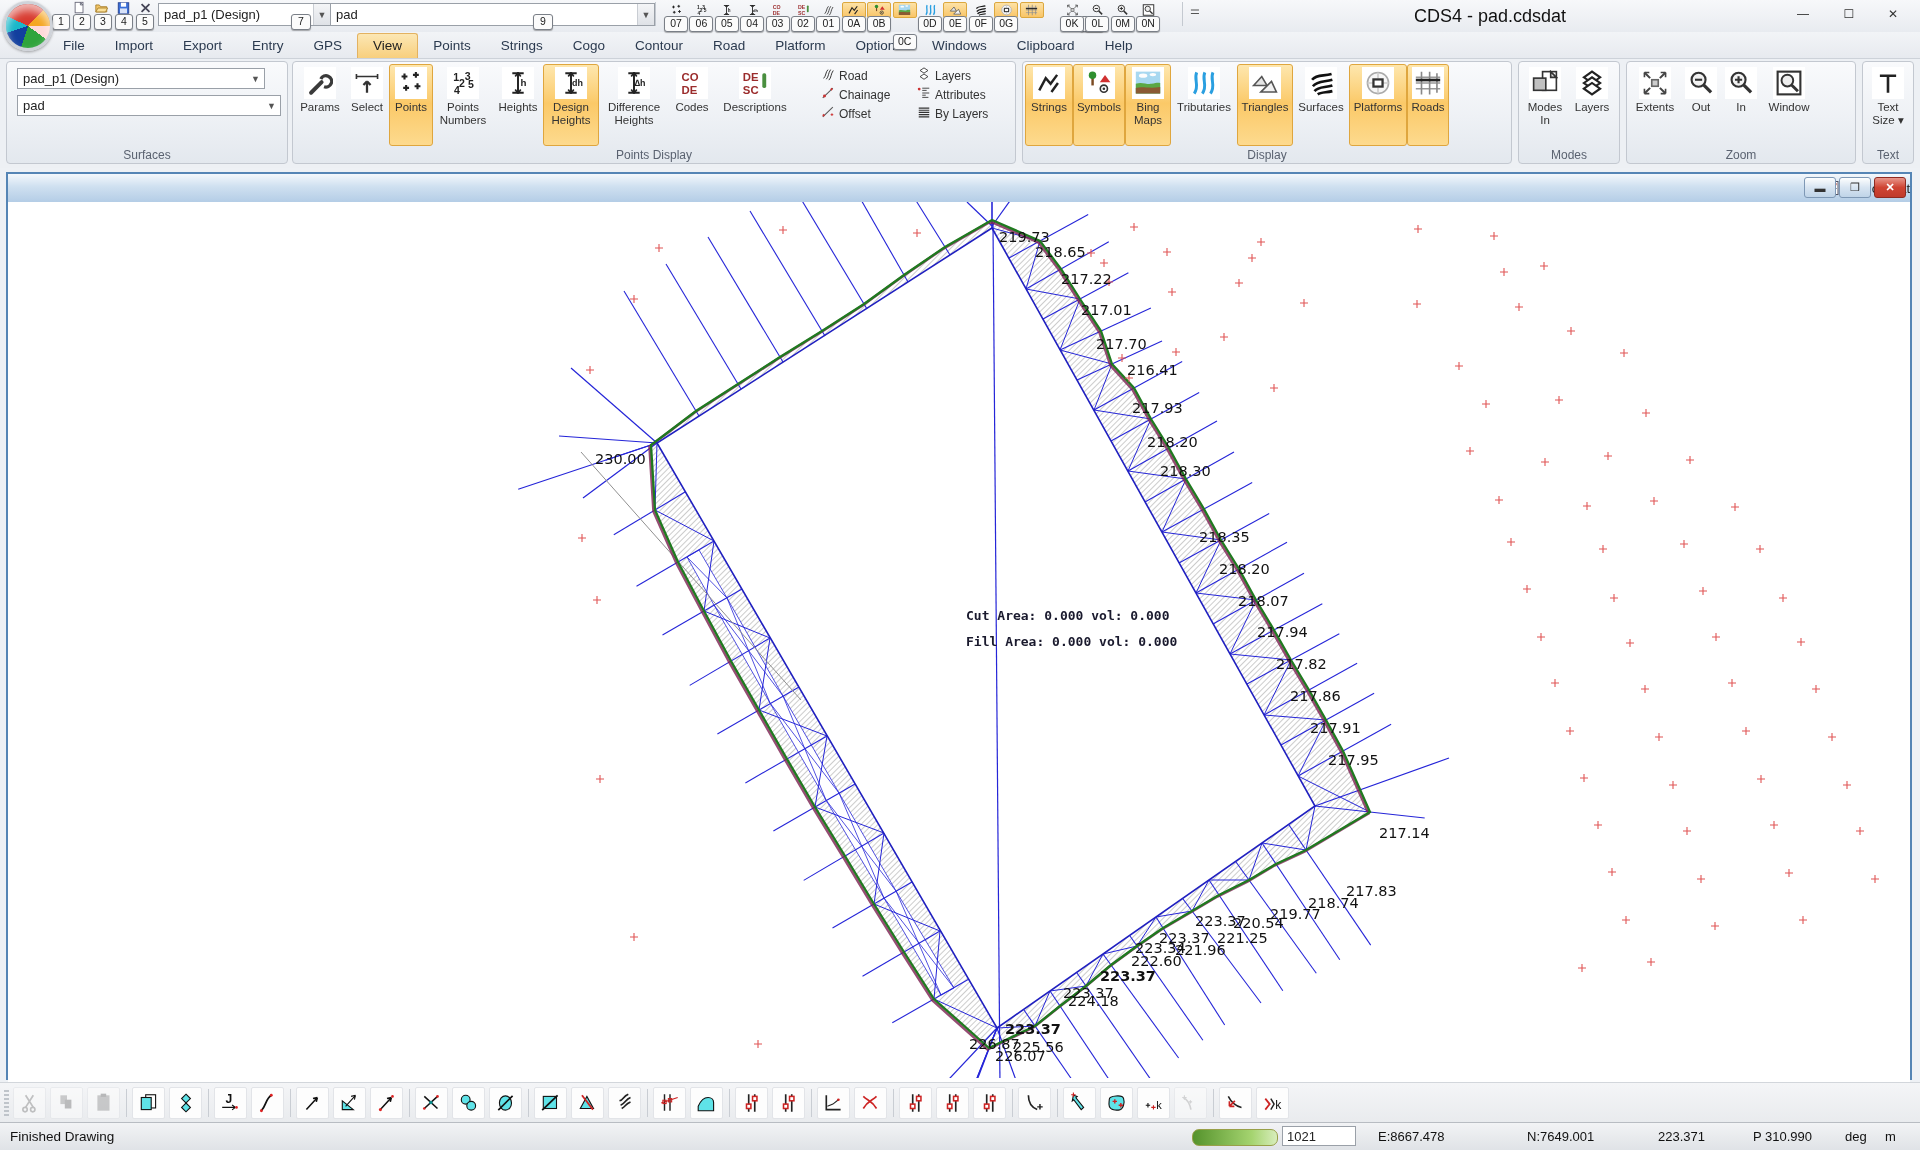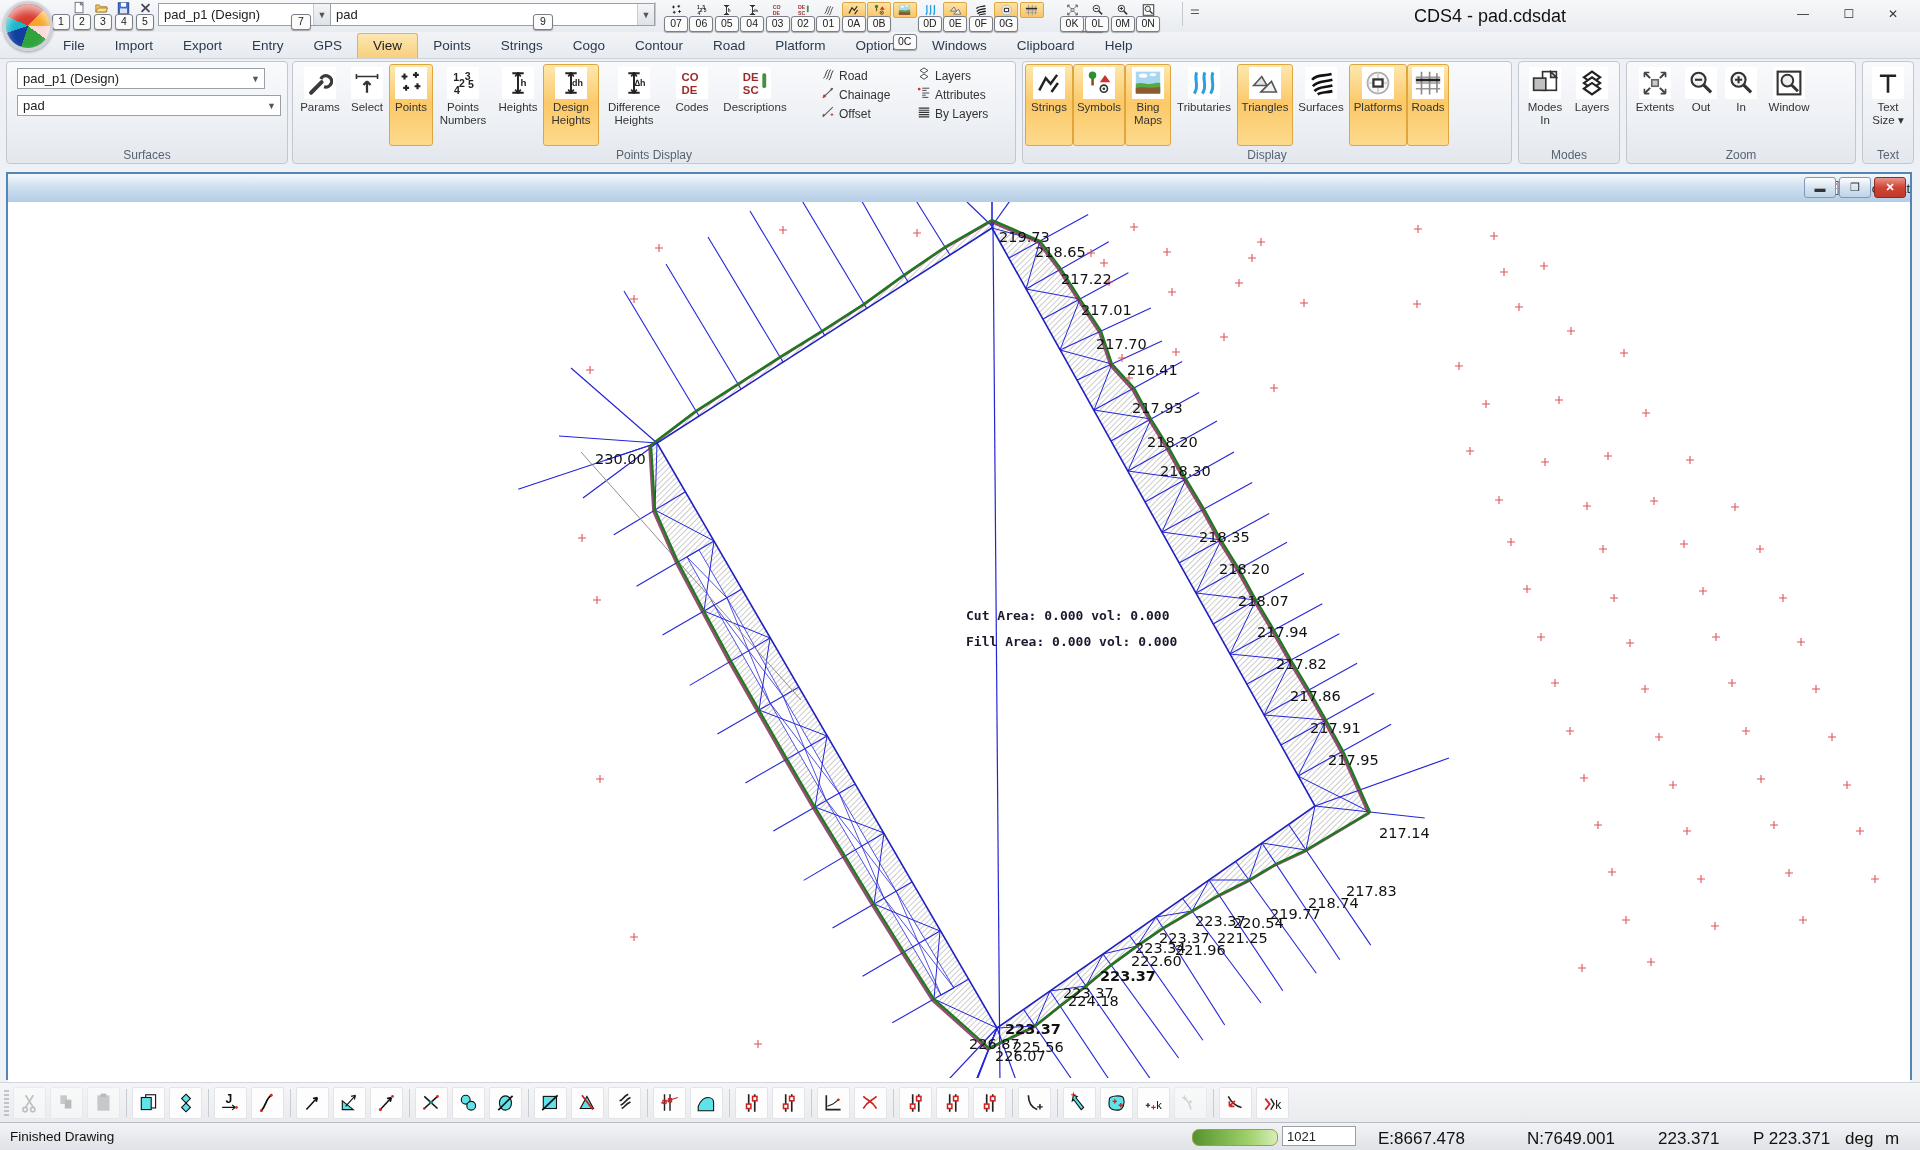--- a/index.html
+++ b/index.html
@@ -58,21 +58,21 @@
   .grip{width:5px;height:26px;margin-right:4px;background:repeating-linear-gradient(#bfc4ca 0 2px,transparent 2px 4px);}
   .tbtn{width:31px;height:30px;background:#fdfdfd;border:1px solid #e2e4e8;border-radius:2px;margin-right:4px;display:flex;align-items:center;justify-content:center;}
   .tbtn svg{width:22px;height:22px;}
   .tbtn.dis{opacity:.55;}
   .tsep{width:1px;height:28px;background:#c9cdd3;margin:0 5px 0 2px;}
   
   #statusbar{left:0;top:1122px;width:1920px;height:28px;background:linear-gradient(#f2f3f5,#dfe2e6);border-top:1px solid #b8bcc2;}
   #status-msg{left:10px;top:6px;font-size:13.5px;color:#111;}
   #progress{left:1192px;top:6px;width:84px;height:15px;border:1px solid #98a048;border-radius:7px;background:linear-gradient(90deg,#55932c,#a5d470 70%,#d8edbc);}
   #pointbox{left:1282px;top:3px;width:74px;height:20px;background:#fff;border:1px solid #9aa0a8;font-size:13px;padding:2px 0 0 4px;box-sizing:border-box;}
-  .sfield{top:6px;font-size:17px;color:#111;white-space:nowrap;text-align:center;}
+  .sfield{top:6px;font-size:13px;color:#111;white-space:nowrap;text-align:center;}
 </style>
 </head>
 <body>
 
 <div id="titlebar" class="abs">
   <div id="logo" class="abs"></div>
   <div id="qat">
       <div class="qat-ic abs" style="left: 72px;"><svg viewBox="0 0 16 16">
           <rect x="3" y="1.5" width="9" height="12" fill="#fff" stroke="#667"></rect>
           <path d="M9 1.5l3 3H9z" fill="#cdd" stroke="#667"></path>
@@ -1002,16 +1002,16 @@
     </div>
   </div>
 
 <div id="statusbar" class="abs">
   <span id="status-msg" class="abs">Finished Drawing</span>
   <div id="progress" class="abs"></div>
   <div id="pointbox" class="abs">1021</div>
   <span class="sfield abs" style="left:1378px;">E:8667.478</span>
   <span class="sfield abs" style="left:1527px;">N:7649.001</span>
   <span class="sfield abs" style="left:1658px;">223.371</span>
-  <span class="sfield abs" style="left:1753px;">P 223.371</span>
+  <span class="sfield abs" style="left:1753px;">P 310.990</span>
   <span class="sfield abs" style="left:1845px;">deg</span>
   <span class="sfield abs" style="left:1885px;">m</span>
 </div>
 
 </body></html>

